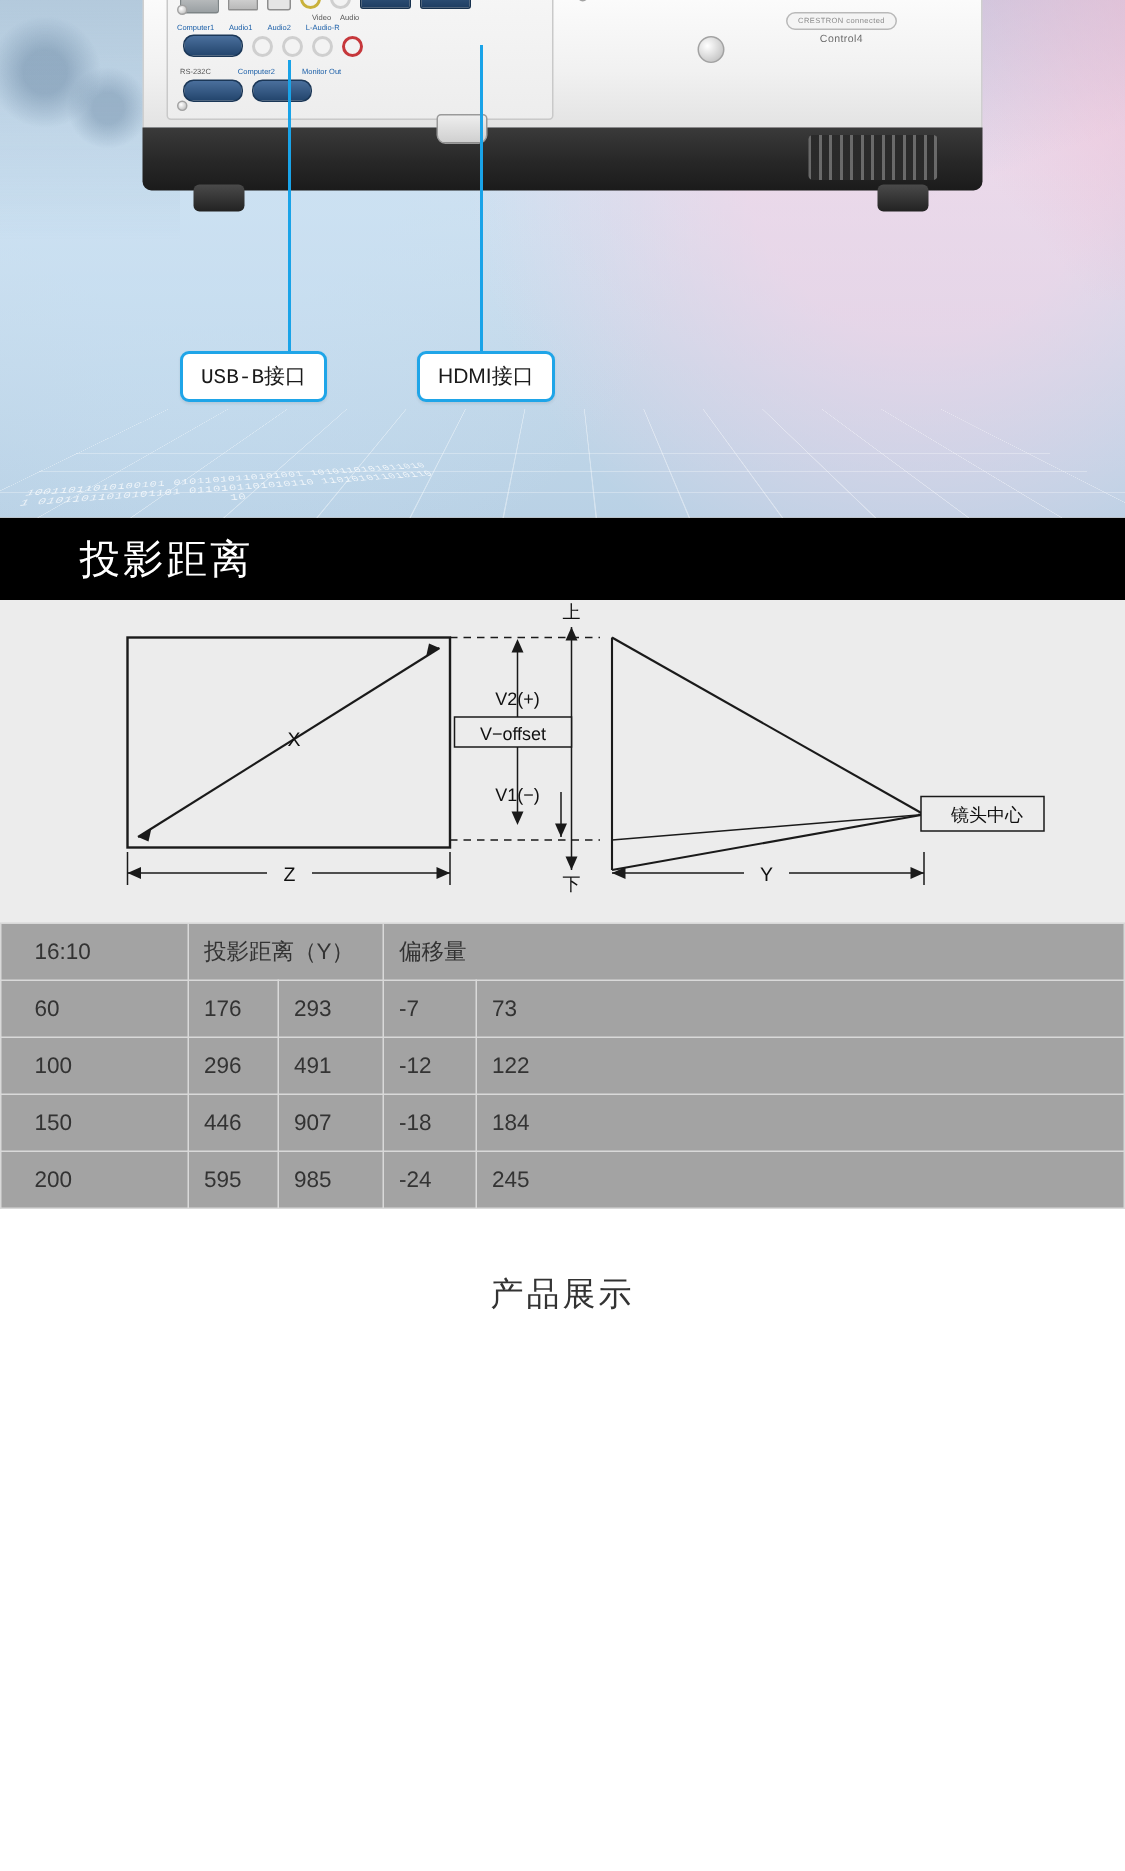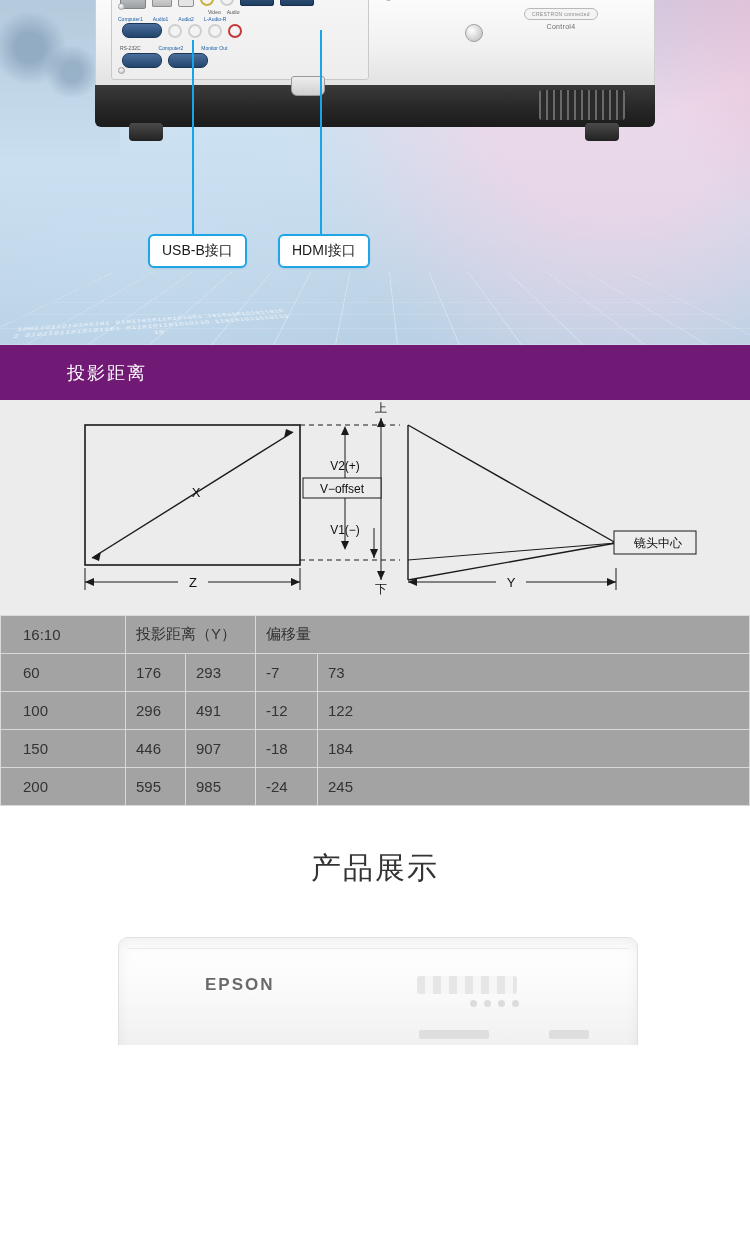--- a/index.html
+++ b/index.html
@@ -118,23 +118,23 @@
     color:#1a1a1a;
     font-size:14px;
     padding:6px 12px;
     white-space:nowrap;
     box-shadow:0 1px 2px rgba(0,0,0,.08);
   }
   .leader { position:absolute; background:#19a3e8; width:2px; }
 
   
   .sec-bar {
-    height:55px; background:#701a75; color:#fff;
-    display:flex; align-items:center; padding-left:67px;
-    font-size:18px; letter-spacing:2px;
+    height:55px; background:#000000; color:#fff;
+    display:flex; align-items:center; padding-left:53px;
+    font-size:27px; letter-spacing:2px;
   }
 
   
   .diagram-wrap { background:#ececec; height:215px; position:relative; }
   .diagram { position:absolute; inset:0; }
 
   
   table.dist {
     width:750px; border-collapse:collapse; background:#a3a3a3;
     font-size:15px; color:#333;
@@ -143,21 +143,21 @@
     border:1px solid #d9d9d9;
     padding:9px 10px;
     height:38px;
     vertical-align:middle;
   }
   table.dist tr td:first-child { padding-left:22px; width:125px; }
   .c2 { width:60px; } .c3 { width:70px; } .c4 { width:62px; }
 
   
   .showcase-title {
-    text-align:center; font-size:30px; color:#333; letter-spacing:2px;
+    text-align:center; font-size:22px; color:#333; letter-spacing:2px;
     padding:42px 0 26px;
   }
   .showcase-stage {
     position:relative; height:130px; background:#fff; overflow:hidden;
   }
   .proj2 {
     position:absolute; left:118px; top:22px; width:520px; height:120px;
     background:linear-gradient(180deg,#ffffff 0%, #fafafa 45%, #efefef 100%);
     border:1px solid #e0e0e0; border-radius:10px 10px 4px 4px;
     box-shadow:0 6px 14px rgba(0,0,0,.06) inset;
@@ -252,21 +252,21 @@
       </div>
       <div class="vent"></div>
       <span class="p-power" style="position:absolute; left:196px; top:86px;"></span>
       <span class="dot-screw" style="position:absolute; left:290px; top:4px;"></span>
       <span class="dot-screw" style="position:absolute; left:370px; top:34px; width:18px;height:18px;"></span>
     </div>
 
     <div class="leader" style="left:192px; top:40px; height:195px;"></div>
     <div class="leader" style="left:320px; top:30px; height:205px;"></div>
 
-    <div class="callout" style="left:148px; top:234px;">USB-B接口</div>
+    <div class="callout" style="left:120px; top:234px;font-family:Liberation Mono, monospace;">USB-B接口</div>
     <div class="callout" style="left:278px; top:234px;">HDMI接口</div>
   </div>
 
   <div class="sec-bar">投影距离</div>
 
   <div class="diagram-wrap">
     <svg class="diagram" viewBox="0 0 750 215" width="750" height="215">
 
       <rect x="85" y="25" width="215" height="140" fill="none" stroke="#1a1a1a" stroke-width="1.6"></rect>
 
@@ -354,28 +354,14 @@
         <td>200</td>
         <td class="c2">595</td>
         <td class="c3">985</td>
         <td class="c4">-24</td>
         <td>245</td>
       </tr>
     </tbody>
   </table>
 
   <div class="showcase-title">产品展示</div>
-  <div class="showcase-stage">
-    <div class="proj2">
-      <div class="ctrl-cluster"></div>
-      <div class="ctrl-dots">
-        <i></i>
-        <i></i>
-        <i></i>
-        <i></i>
-      </div>
-      <div class="slot"></div>
-      <div class="slot2"></div>
-    </div>
-    <div class="epson-mark">EPSON</div>
-  </div>
 
 </div>
 
 </body></html>

